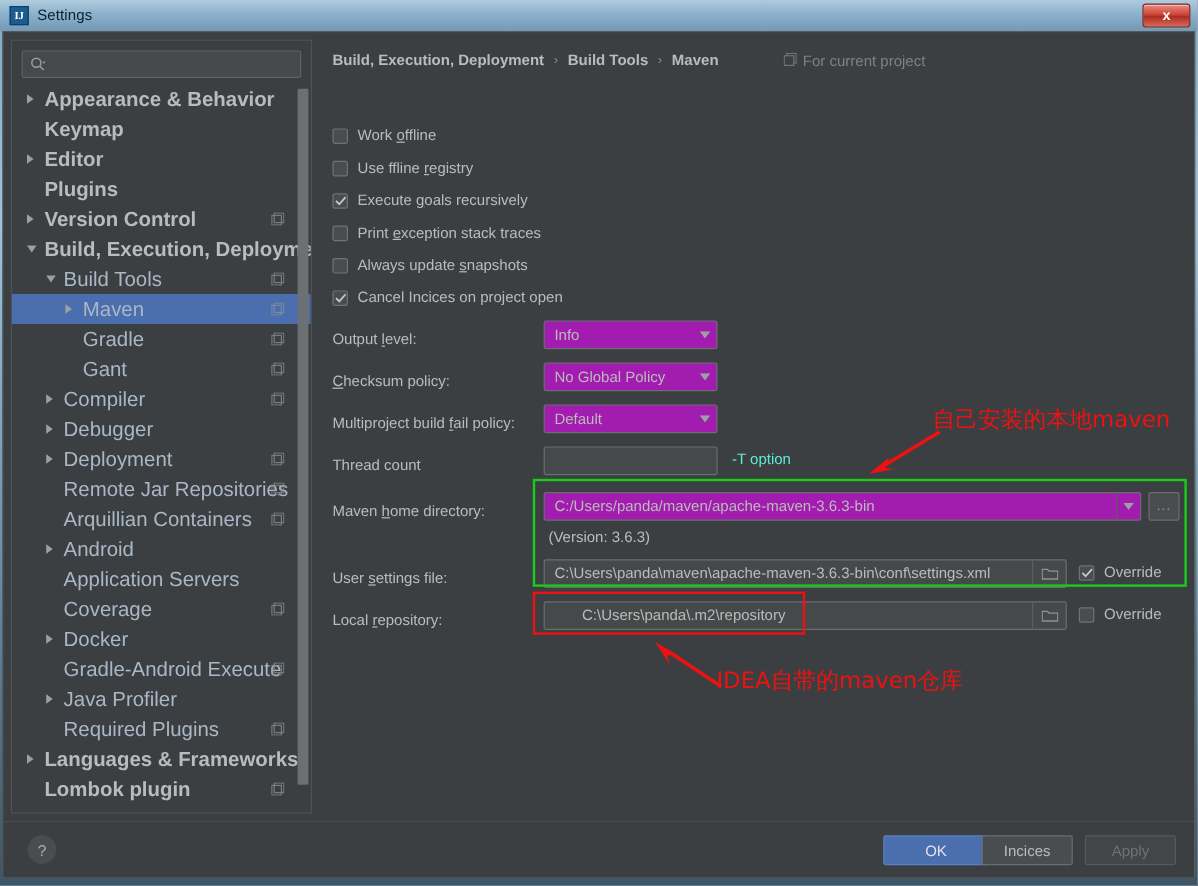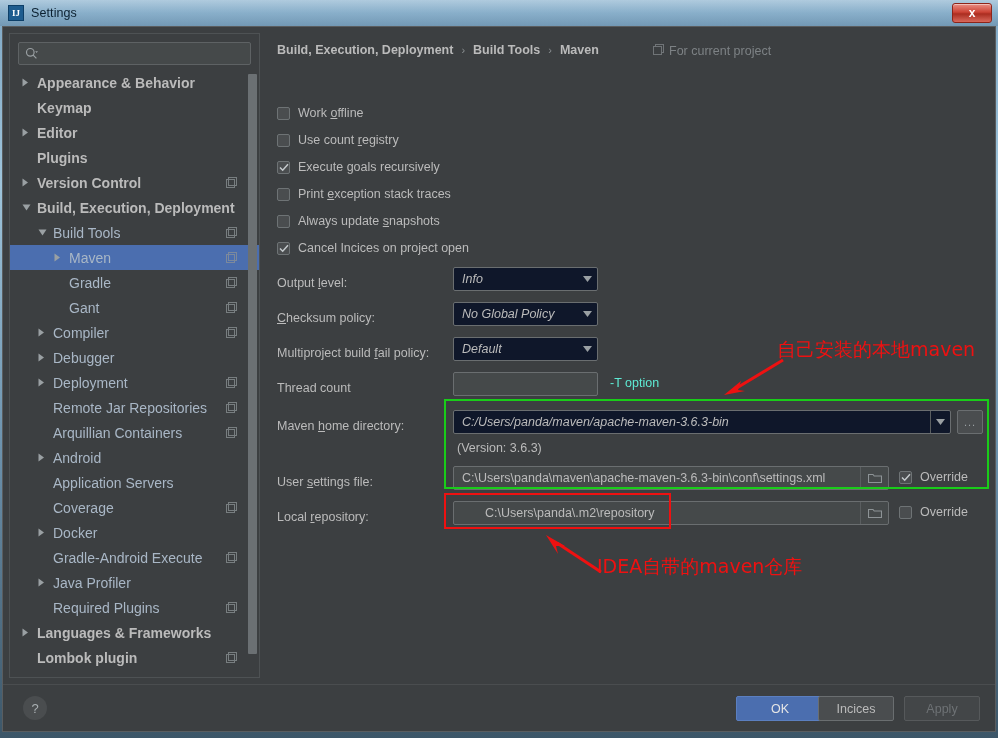--- a/index.html
+++ b/index.html
@@ -84,21 +84,21 @@
   #tree {
     position: absolute; left: 0; top: 36px;
     width: 249px; height: 607px;
     overflow: hidden;
   }
   .tree-row {
     position: relative;
     height: 25px;
     display: flex; align-items: center;
     color: #a9b7c6;
-    font-size: 14px;
+    font-size: 17px;
     white-space: nowrap;
     cursor: default;
   }
   .tree-row.selected { background: #4b6eaf; }
   .tree-row.lvl0 { padding-left: 12px; }
   .tree-row.lvl1 { padding-left: 28px; }
   .tree-row.lvl2 { padding-left: 44px; }
   .tree-row.bold { font-weight: bold; color: #bbbbbb; }
   .arrow {
     width: 13px; flex: 0 0 13px;
@@ -166,27 +166,26 @@
     position: absolute; left: 12px;
     display: flex; align-items: center;
     height: 24px;
   }
   .field-label {
     font-size: 12.5px; color: #bbbbbb; white-space: nowrap;
   }
   .combo {
     position: absolute;
     height: 24px;
-    background: #0f172a;
+    background: #a21caf;
     border: 1px solid #6a6e70;
     border-radius: 2px;
     display: flex; align-items: center;
     color: #bbbbbb; font-size: 12.5px;
     cursor: pointer;
-    font-style: italic;
   }
   .combo .ctext { padding-left: 8px; flex: 1; overflow: hidden; white-space: nowrap; }
   .combo .carrow {
     width: 20px; flex: 0 0 20px;
     display: flex; align-items: center; justify-content: center;
   }
   .combo.sep .carrow { border-left: 1px solid #5a5e60; height: 100%; }
   .textfield {
     position: absolute;
     height: 24px;
@@ -542,21 +541,21 @@
           <span>For current project</span>
         </div>
 
         <div id="checkbox-host">
             <div class="chk-row" style="top: 73px;">
               <span class="cb"></span>
               <span><span>Work </span><u>o</u><span>ffline</span></span>
             </div>
             <div class="chk-row" style="top: 100px;">
               <span class="cb"></span>
-              <span><span>Use count </span><u>r</u><span>egistry</span></span>
+              <span><span>Use ffline </span><u>r</u><span>egistry</span></span>
             </div>
             <div class="chk-row" style="top: 127px;">
               <span class="cb checked">
                 <svg class="tick" width="10" height="9" viewBox="0 0 10 9">
                   <path d="M1 4.4 L3.7 7.2 L9 1.2" fill="none" stroke="#c4c9cc" stroke-width="1.5"></path>
                 </svg>
               </span>
               <span><span>Execute </span><u>g</u><span>oals recursively</span></span>
             </div>
             <div class="chk-row" style="top: 154px;">

